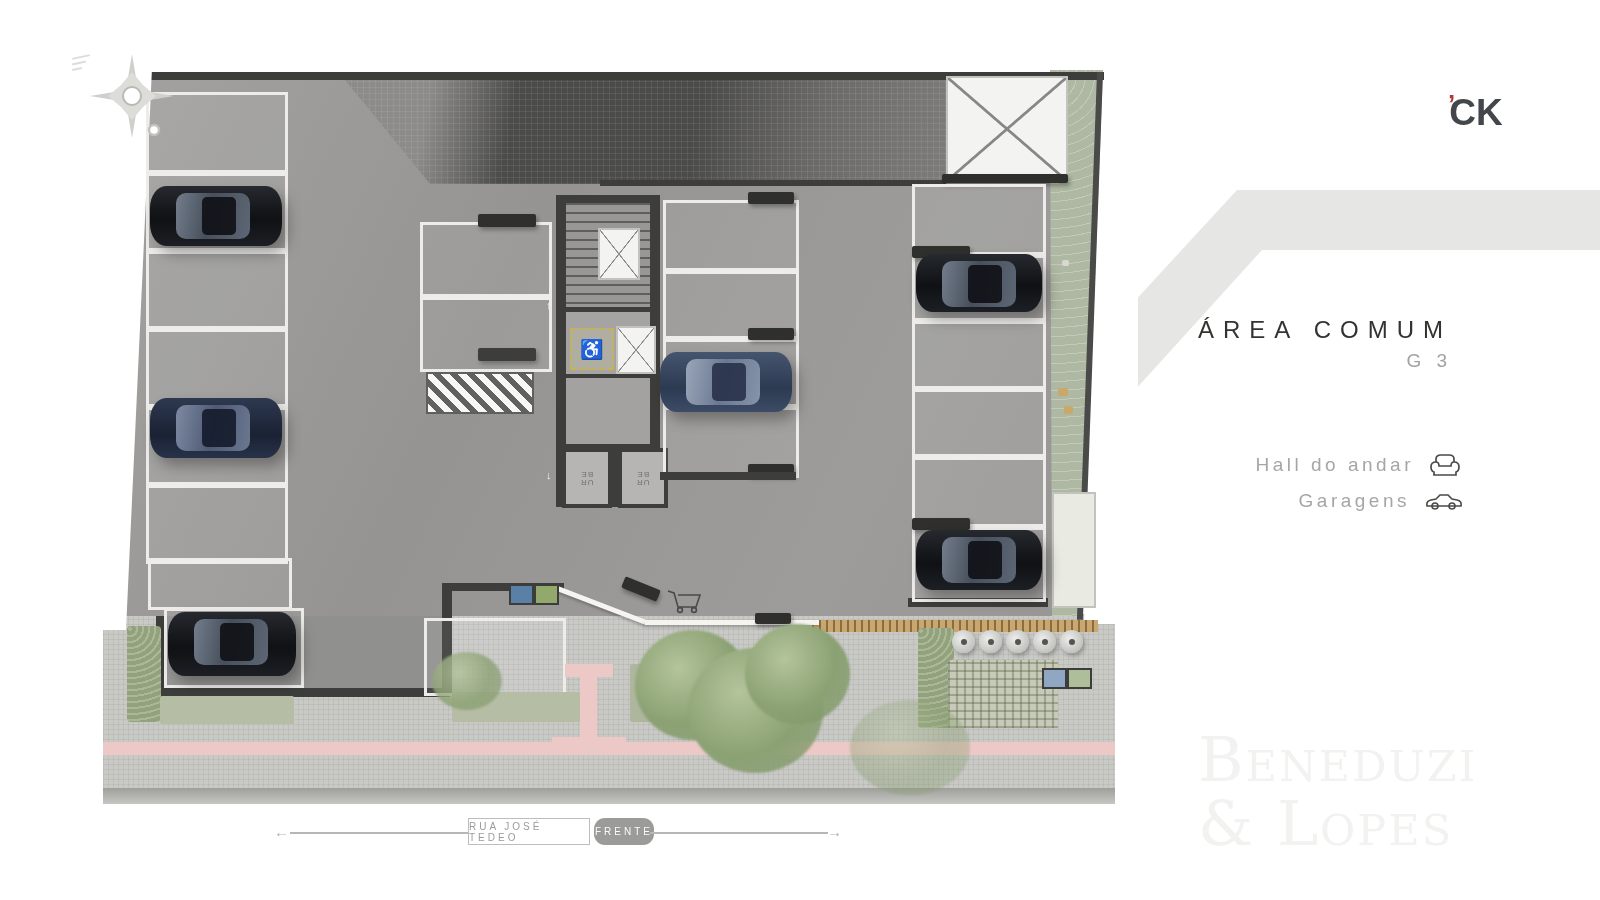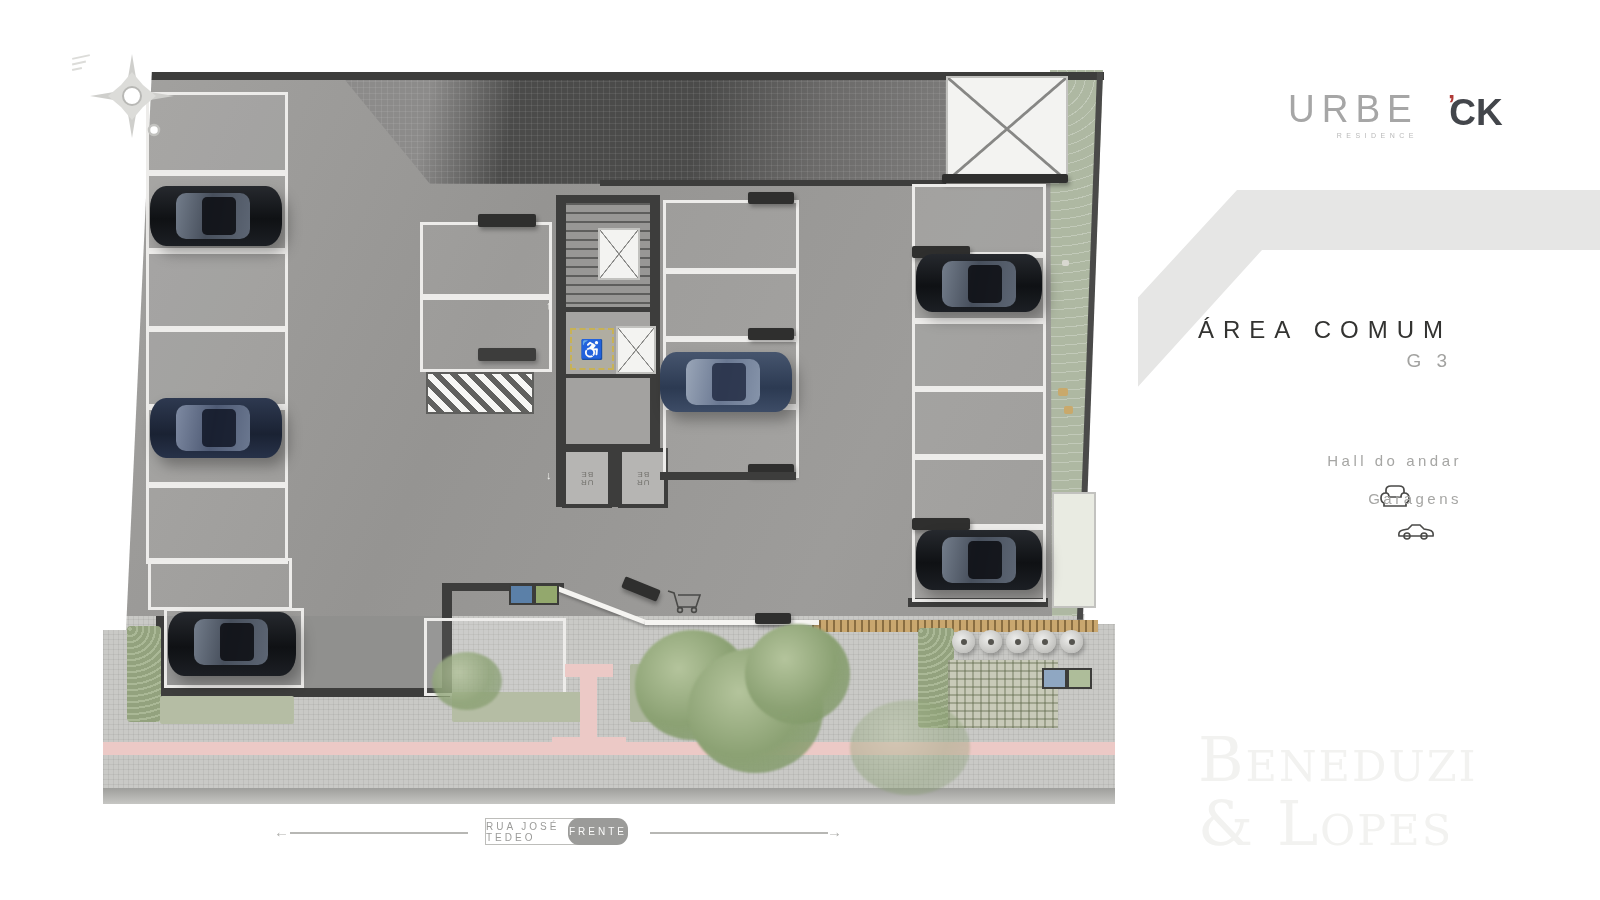--- a/index.html
+++ b/index.html
@@ -95,30 +95,30 @@
   .ribbon div{width:100%;height:100%;background:#e6e6e5;
         clip-path:polygon(8px 145px,137px 5px,500px 5px,500px 65px,162px 65px,35px 205px,8px 205px);}
   .urbe{left:1288px;top:88px;width:130px;color:#a6a6a6;}
   .urbe .nm{font-size:37px;font-weight:400;letter-spacing:7px;transform:scaleY(1.05);}
   .urbe .sub{font-size:7px;letter-spacing:4.5px;color:#b9b9b9;text-align:right;margin-top:2px;}
   .cklogo{left:1452px;top:92px;font-size:37px;font-weight:700;color:#43464b;letter-spacing:0;}
   .cklogo .tick{color:#b03a37;font-size:26px;position:relative;top:-12px;left:-4px;margin-right:-10px;}
   .areatitle{right:148px;top:316px;font-size:24px;letter-spacing:9px;color:#333331;white-space:nowrap;}
   .gfloor{right:148px;top:350px;font-size:19px;letter-spacing:5px;color:#a2a2a0;}
   .legendrow{position:absolute;display:flex;align-items:center;gap:14px;color:#a6a6a4;
-        font-size:15px;letter-spacing:3.5px;white-space:nowrap;flex-direction:column;}
+        font-size:19px;letter-spacing:3.5px;white-space:nowrap;}
   .legendrow svg{flex:0 0 auto;}
 
   
   .scale-line{position:absolute;height:1.5px;background:#b7b7b4;top:832px;}
   .arrowglyph{position:absolute;color:#b0b0ad;font-size:15px;top:823px;}
   .streetbox{position:absolute;top:818px;height:27px;box-sizing:border-box;display:flex;align-items:center;justify-content:center;
         font-size:10px;letter-spacing:3px;}
-  .streetbox.name{left:485px;width:122px;background:#fff;border:1px solid #bdbdba;color:#9b9b99;}
-  .streetbox.front{left:568px;width:60px;background:#9b9b99;color:#fbfbfa;border-radius:11px;}
+  .streetbox.name{left:468px;width:122px;background:#fff;border:1px solid #bdbdba;color:#9b9b99;}
+  .streetbox.front{left:594px;width:60px;background:#9b9b99;color:#fbfbfa;border-radius:11px;}
 
   .watermark{left:1198px;top:728px;font-family:"DejaVu Serif",serif;font-variant:small-caps;
         font-size:62px;line-height:64px;color:#f2f2f0;letter-spacing:2px;}
 
   .compass{left:82px;top:46px;}
   .windlines{left:72px;top:52px;width:30px;}
   .windlines div{height:2px;background:#dcdcd9;margin:4px 0;transform:rotate(-12deg);}
 
   .flowarrow{position:absolute;color:#f2f2ef;font-size:11px;line-height:11px;}
 </style>
@@ -301,24 +301,20 @@
     </g>
     <circle cx="50" cy="50" r="9" fill="#ffffff" stroke="#b8b8b5" stroke-width="2"></circle>
     <circle cx="72" cy="84" r="5" fill="#ffffff" stroke="#c2c2bf" stroke-width="2.5"></circle>
   </svg>
   <div class="abs windlines">
       <div style="width:18px;"></div>
       <div style="width:14px;"></div>
       <div style="width:10px;"></div>
     </div>
 
-  <div class="abs urbe">
-    <div class="nm">URBE</div>
-    <div class="sub">RESIDENCE</div>
-  </div>
   <div class="abs cklogo"><span class="tick">’</span><span>CK</span></div>
 
   <div class="abs areatitle">ÁREA COMUM</div>
   <div class="abs gfloor">G 3</div>
 
   <div class="legendrow" style="right:138px;top:452px;">
     <span>Hall do andar</span>
     <svg width="34" height="26" viewBox="0 0 34 26">
       <g fill="none" stroke="#4a4a48" stroke-width="1.7">
         <path d="M8 10 V7 q0-4 5-4 h8 q5 0 5 4 v3"></path>

